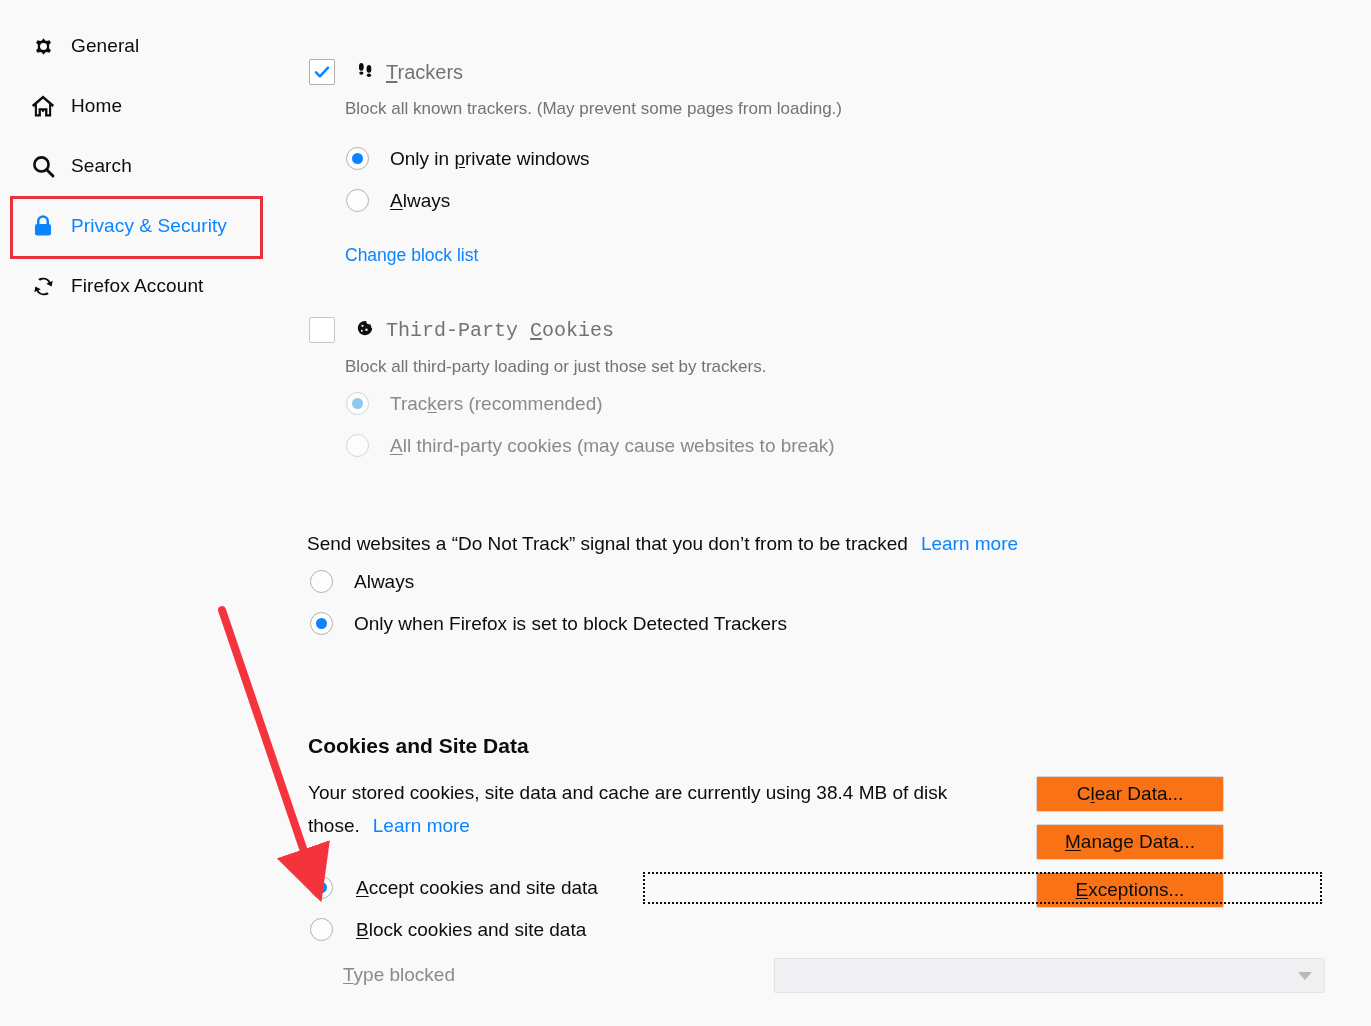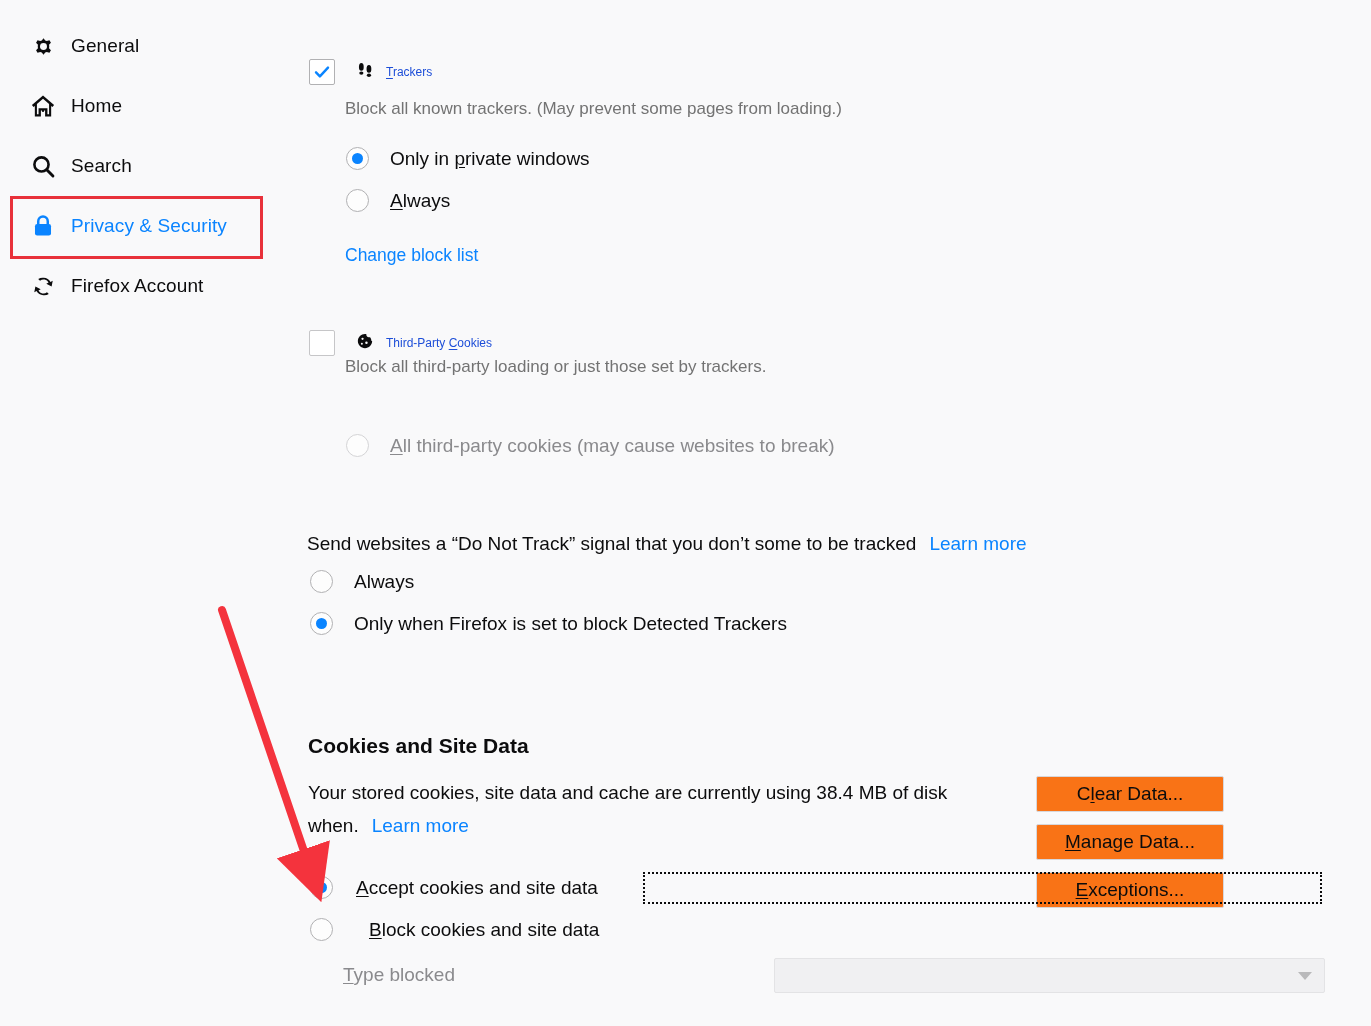--- a/index.html
+++ b/index.html
@@ -46,21 +46,21 @@
     width: 23px; height: 23px; border-radius: 50%;
     border: 1px solid #b1b1b3; background: #fdfdfd;
     display: inline-flex; align-items: center; justify-content: center;
     flex: 0 0 23px;
   }
   .radio i { display: block; width: 11px; height: 11px; border-radius: 50%; background: transparent; }
   .radio.on i { background: #0a84ff; }
   .radio.dim { border-color: #d4d4d6; }
   .radio.dim.on i { background: #8ec8ef; }
 
-  .h-label { font-size: 12px; color: #1d4ed8; line-height: 26px; }
+  .h-label { font-size: 20px; color: #737373; line-height: 26px; }
   .desc { font-size: 17px; color: #737373; line-height: 24px; }
   .opt { font-size: 19px; color: #0c0c0d; line-height: 23px; }
   .opt.dim { color: #8a8a8d; }
   .lnk { font-size: 17.5px; color: #0a84ff; cursor: pointer; }
   .lnk2 { font-size: 19px; color: #0a84ff; cursor: pointer; }
   .u { text-decoration: underline; text-underline-offset: 2px; }
 
   .sect-title { font-size: 21px; font-weight: bold; color: #0c0c0d; }
   .body-text { font-size: 19px; color: #0c0c0d; line-height: 33px; }
 
@@ -183,47 +183,53 @@
 
     <div class="row" style="left:46px; top:189px;">
       <span class="radio">
           <i></i>
         </span>
       <span class="opt" style="margin-left:21px;"><span class="u">A</span>lways</span>
     </div>
 
     <div class="lnk" style="position:absolute; left:45px; top:245px;">Change block list</div>
 
-    <div class="row" style="left:9px; top:330px;">
+    <div class="row" style="left:9px; top:317px;font-family:Liberation Mono, monospace;">
       <span class="cbox" style="border-color:#c6c6c8;"></span>
       <span style="display:inline-flex; align-items:center; margin-left:19px;">
         <span style="display:inline-block;width:22px;">
           <svg width="22" height="22" viewBox="0 0 24 24">
             <path fill="#0c0c0d" d="M19.8 12.1c0 4.3-3.5 7.8-7.8 7.8s-7.8-3.5-7.8-7.8 3.5-7.8 7.8-7.8c.5 0 1 .1 1.5.2-.3 1.7.9 3.3 2.6 3.5.5.1 1 0 1.4-.2.9 1.1 1.5 2.6 1.5 4.3z"></path>
             <circle cx="9.3" cy="9.6" r="1.25" fill="#f9f9fa"></circle>
             <circle cx="13.6" cy="13.9" r="1.35" fill="#f9f9fa"></circle>
             <circle cx="8.6" cy="15.1" r="1.1" fill="#f9f9fa"></circle>
           </svg>
         </span>
         <span class="h-label" style="margin-left:10px;">Third-Party <span class="u">C</span>ookies</span>
       </span>
     </div>
 
     <div class="desc" style="position:absolute; left:45px; top:355px;">Block all third-party loading or just those set by trackers.</div>
 
+    <div class="row" style="left:46px; top:392px;">
+      <span class="radio dim on">
+          <i></i>
+        </span>
+      <span class="opt dim" style="margin-left:21px;">Trac<span class="u">k</span>ers (recommended)</span>
+    </div>
 
     <div class="row" style="left:46px; top:434px;">
       <span class="radio dim">
           <i></i>
         </span>
       <span class="opt dim" style="margin-left:21px;"><span class="u">A</span>ll third-party cookies (may cause websites to break)</span>
     </div>
 
     <div style="position:absolute; left:7px; top:531px; display:flex; align-items:baseline;">
-      <span class="body-text" style="line-height:26px;">Send websites a “Do Not Track” signal that you don’t some to be tracked</span>
+      <span class="body-text" style="line-height:26px;">Send websites a “Do Not Track” signal that you don’t from to be tracked</span>
       <span class="lnk2" style="margin-left:13px;">Learn more</span>
     </div>
 
     <div class="row" style="left:10px; top:570px;">
       <span class="radio">
           <i></i>
         </span>
       <span class="opt" style="margin-left:21px;">Always</span>
     </div>
 
@@ -232,21 +238,21 @@
           <i></i>
         </span>
       <span class="opt" style="margin-left:21px;">Only when Firefox is set to block Detected Trackers</span>
     </div>
 
     <div class="sect-title" style="position:absolute; left:8px; top:734px;">Cookies and Site Data</div>
 
     <div style="position:absolute; left:8px; top:776px; width:700px;">
       <div class="body-text">Your stored cookies, site data and cache are currently using 38.4 MB of disk</div>
       <div style="display:flex; align-items:baseline;">
-        <span class="body-text">when.</span>
+        <span class="body-text">those.</span>
         <span class="lnk2" style="margin-left:13px;">Learn more</span>
       </div>
     </div>
 
     <div class="btn" style="left:736px; top:776px;">
         <span>C<span class="u">l</span>ear Data...</span>
       </div>
     <div class="btn" style="left:736px; top:824px;">
         <span><span class="u">M</span>anage Data...</span>
       </div>
@@ -260,21 +266,21 @@
       <span class="radio on">
           <i></i>
         </span>
       <span class="opt" style="margin-left:23px;"><span class="u">A</span>ccept cookies and site data</span>
     </div>
 
     <div class="row" style="left:10px; top:918px;">
       <span class="radio">
           <i></i>
         </span>
-      <span class="opt" style="margin-left:36px;"><span class="u">B</span>lock cookies and site data</span>
+      <span class="opt" style="margin-left:23px;"><span class="u">B</span>lock cookies and site data</span>
     </div>
 
     <div class="opt dim" style="position:absolute; left:43px; top:963px;"><span class="u">T</span>ype blocked</div>
 
     <div id="type-blocked-select">
       <span style="position:absolute; left:12px; top:7px; font-size:18px; color:#8a8a8d;"></span>
       <span class="arrow"></span>
     </div>
   </div>
 

